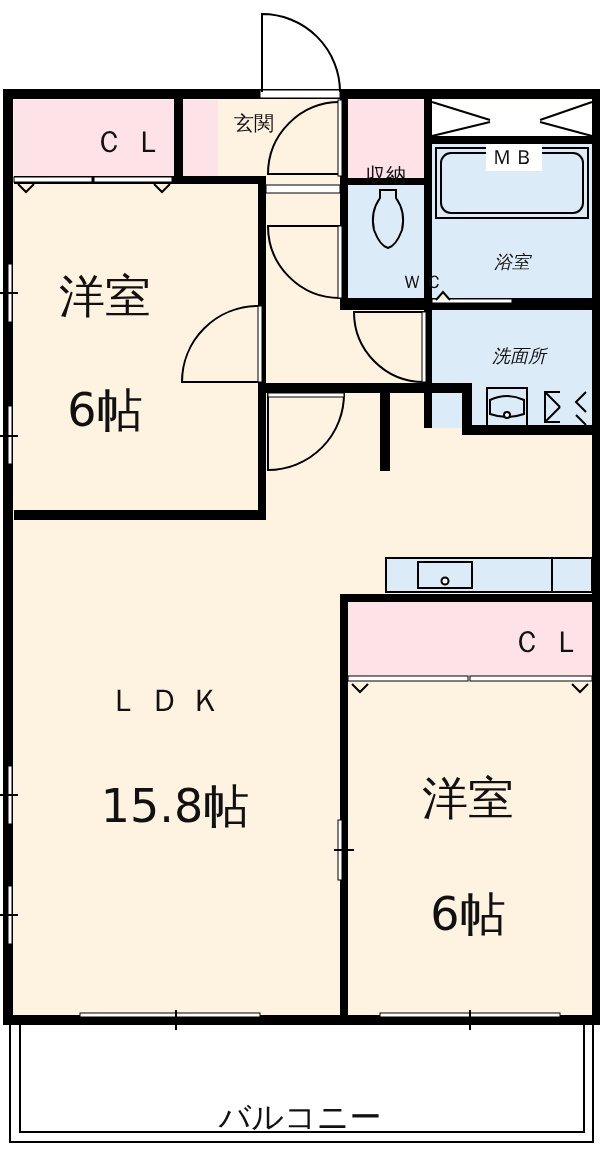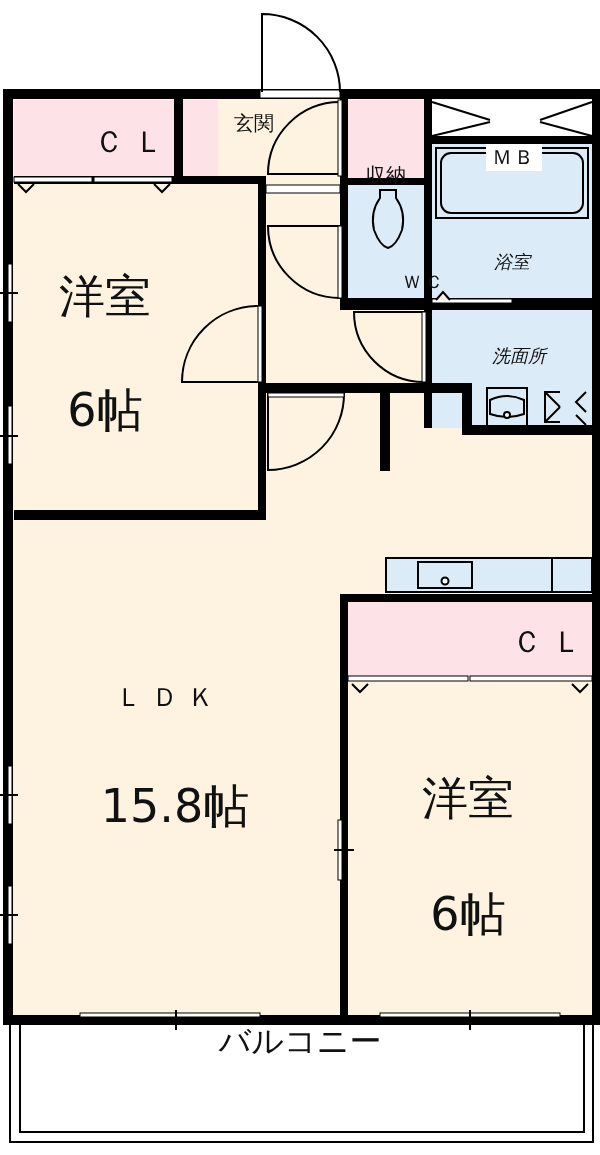--- a/index.html
+++ b/index.html
@@ -150,20 +150,20 @@
 <div class="label xs" style="left:224px;top:110px;width:60px;">玄関</div>
 <div class="label xs" style="left:348px;top:126px;width:76px;margin-top:36px;">収納</div>
 <div class="label" style="left:486px;top:110px;width:56px;font-size:20px;letter-spacing:2px;background:#fff;margin-top:34px;">ＭＢ</div>
 <div class="label sm" style="left:460px;top:250px;width:104px;">浴室</div>
 <div class="label" style="left:348px;top:270px;width:76px;font-size:18px;letter-spacing:4px;padding-left:39px;">ＷＣ</div>
 <div class="label sm" style="left:460px;top:336px;width:118px;margin-top:8px;">洗面所</div>
 
 <div class="label lg" style="left:30px;top:266px;width:150px;">洋室</div>
 <div class="label lg" style="left:30px;top:380px;width:150px;">6帖</div>
 
-<div class="label" style="left:60px;top:680px;width:220px;font-size:26px;letter-spacing:10px;">ＬＤＫ</div>
+<div class="label" style="left:60px;top:680px;width:220px;font-size:31px;letter-spacing:10px;">ＬＤＫ</div>
 <div class="label lg" style="left:60px;top:776px;width:230px;">15.8帖</div>
 
 <div class="label md" style="left:348px;top:622px;width:244px;">ＣＬ</div>
 <div class="label lg" style="left:388px;top:768px;width:160px;">洋室</div>
 <div class="label lg" style="left:388px;top:884px;width:160px;">6帖</div>
 
-<div class="label" style="left:150px;top:1020px;width:300px;font-size:32px;">バルコニー</div>
+<div class="label" style="left:150px;top:1096px;width:300px;font-size:32px;">バルコニー</div>
 
 </body></html>

